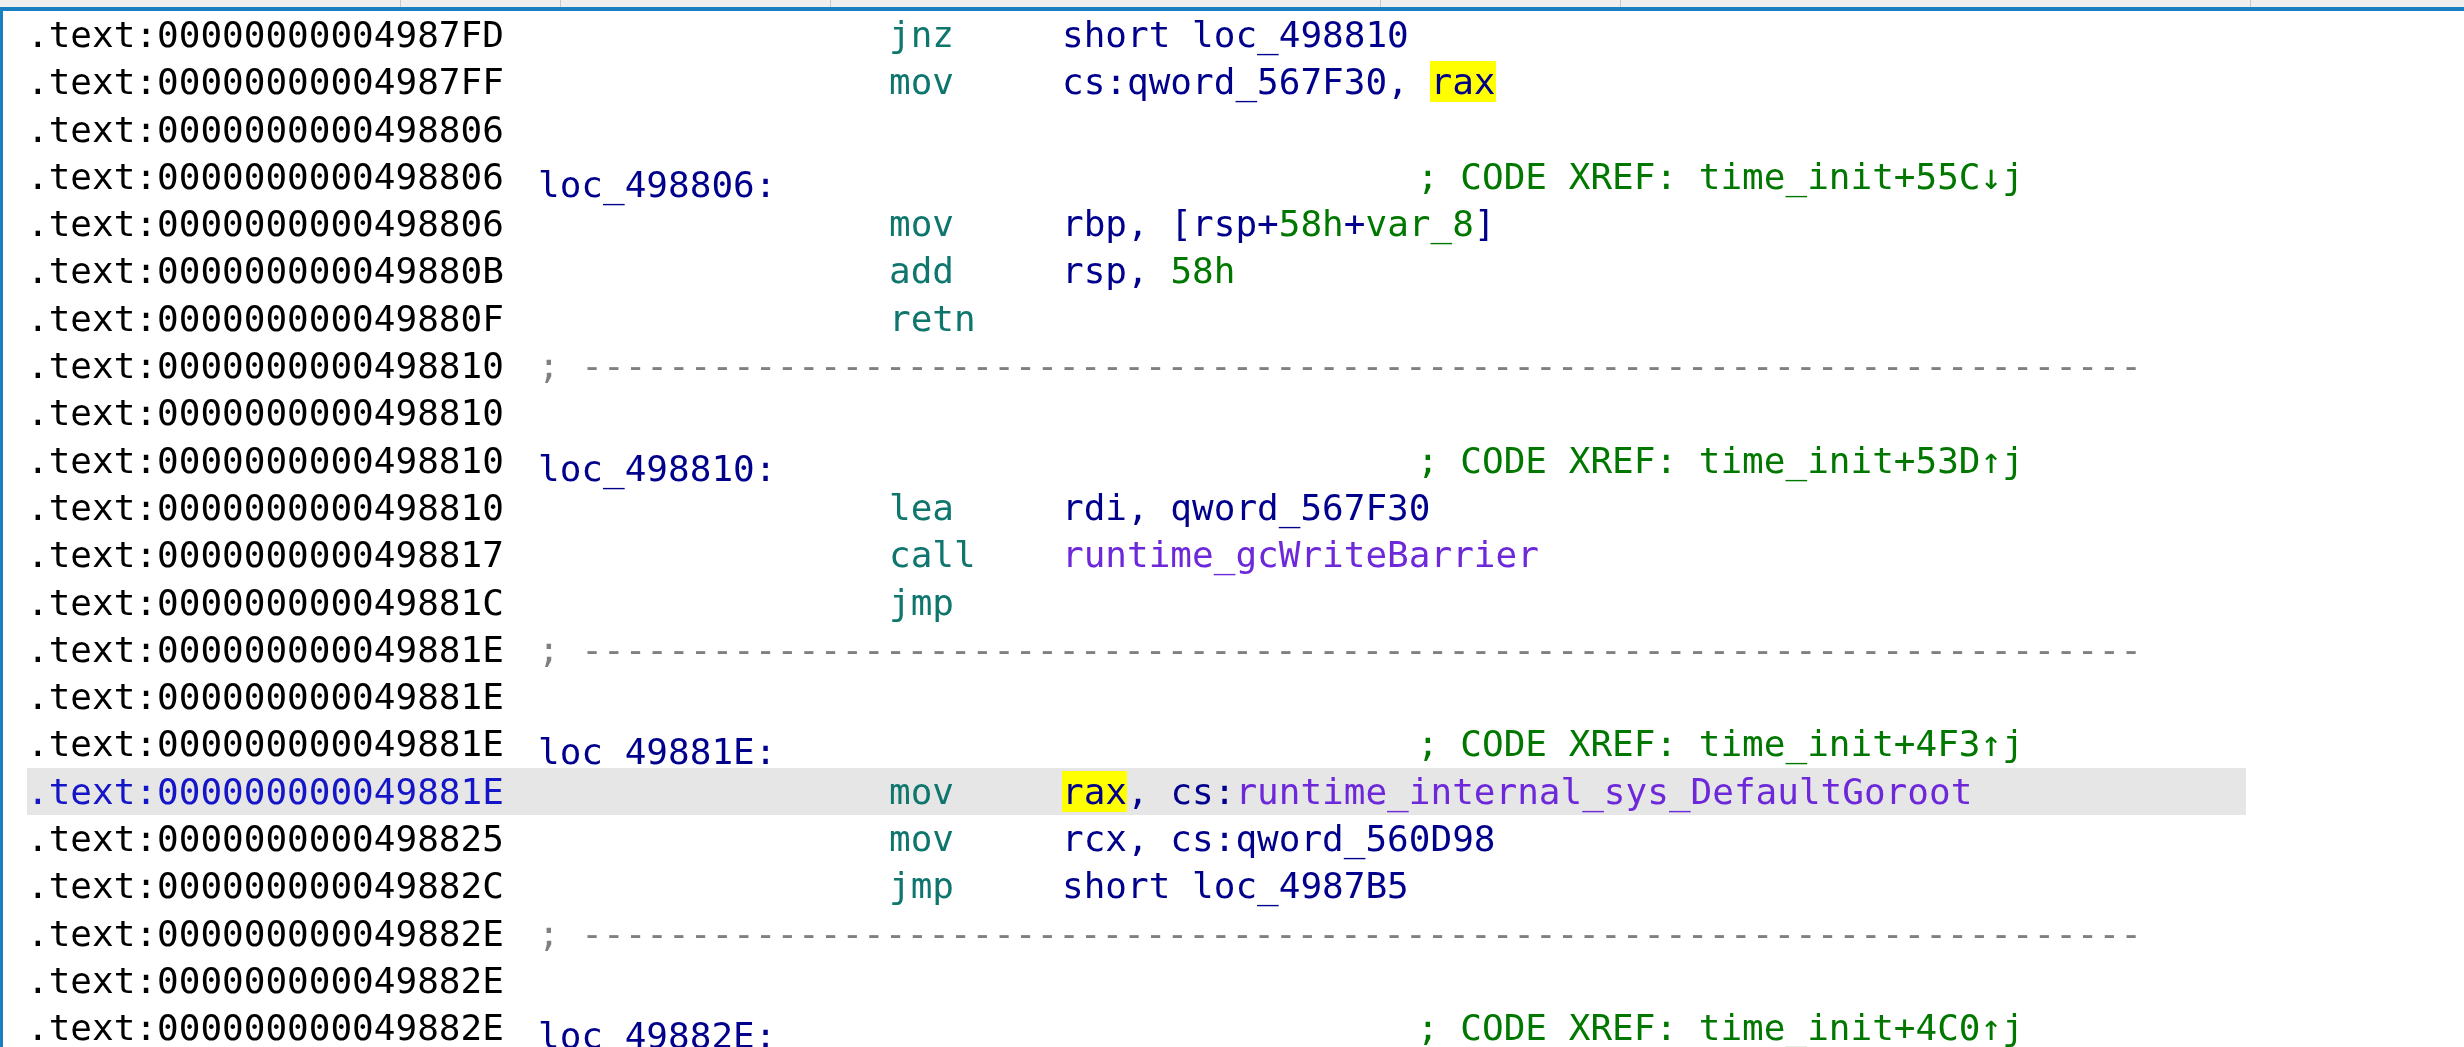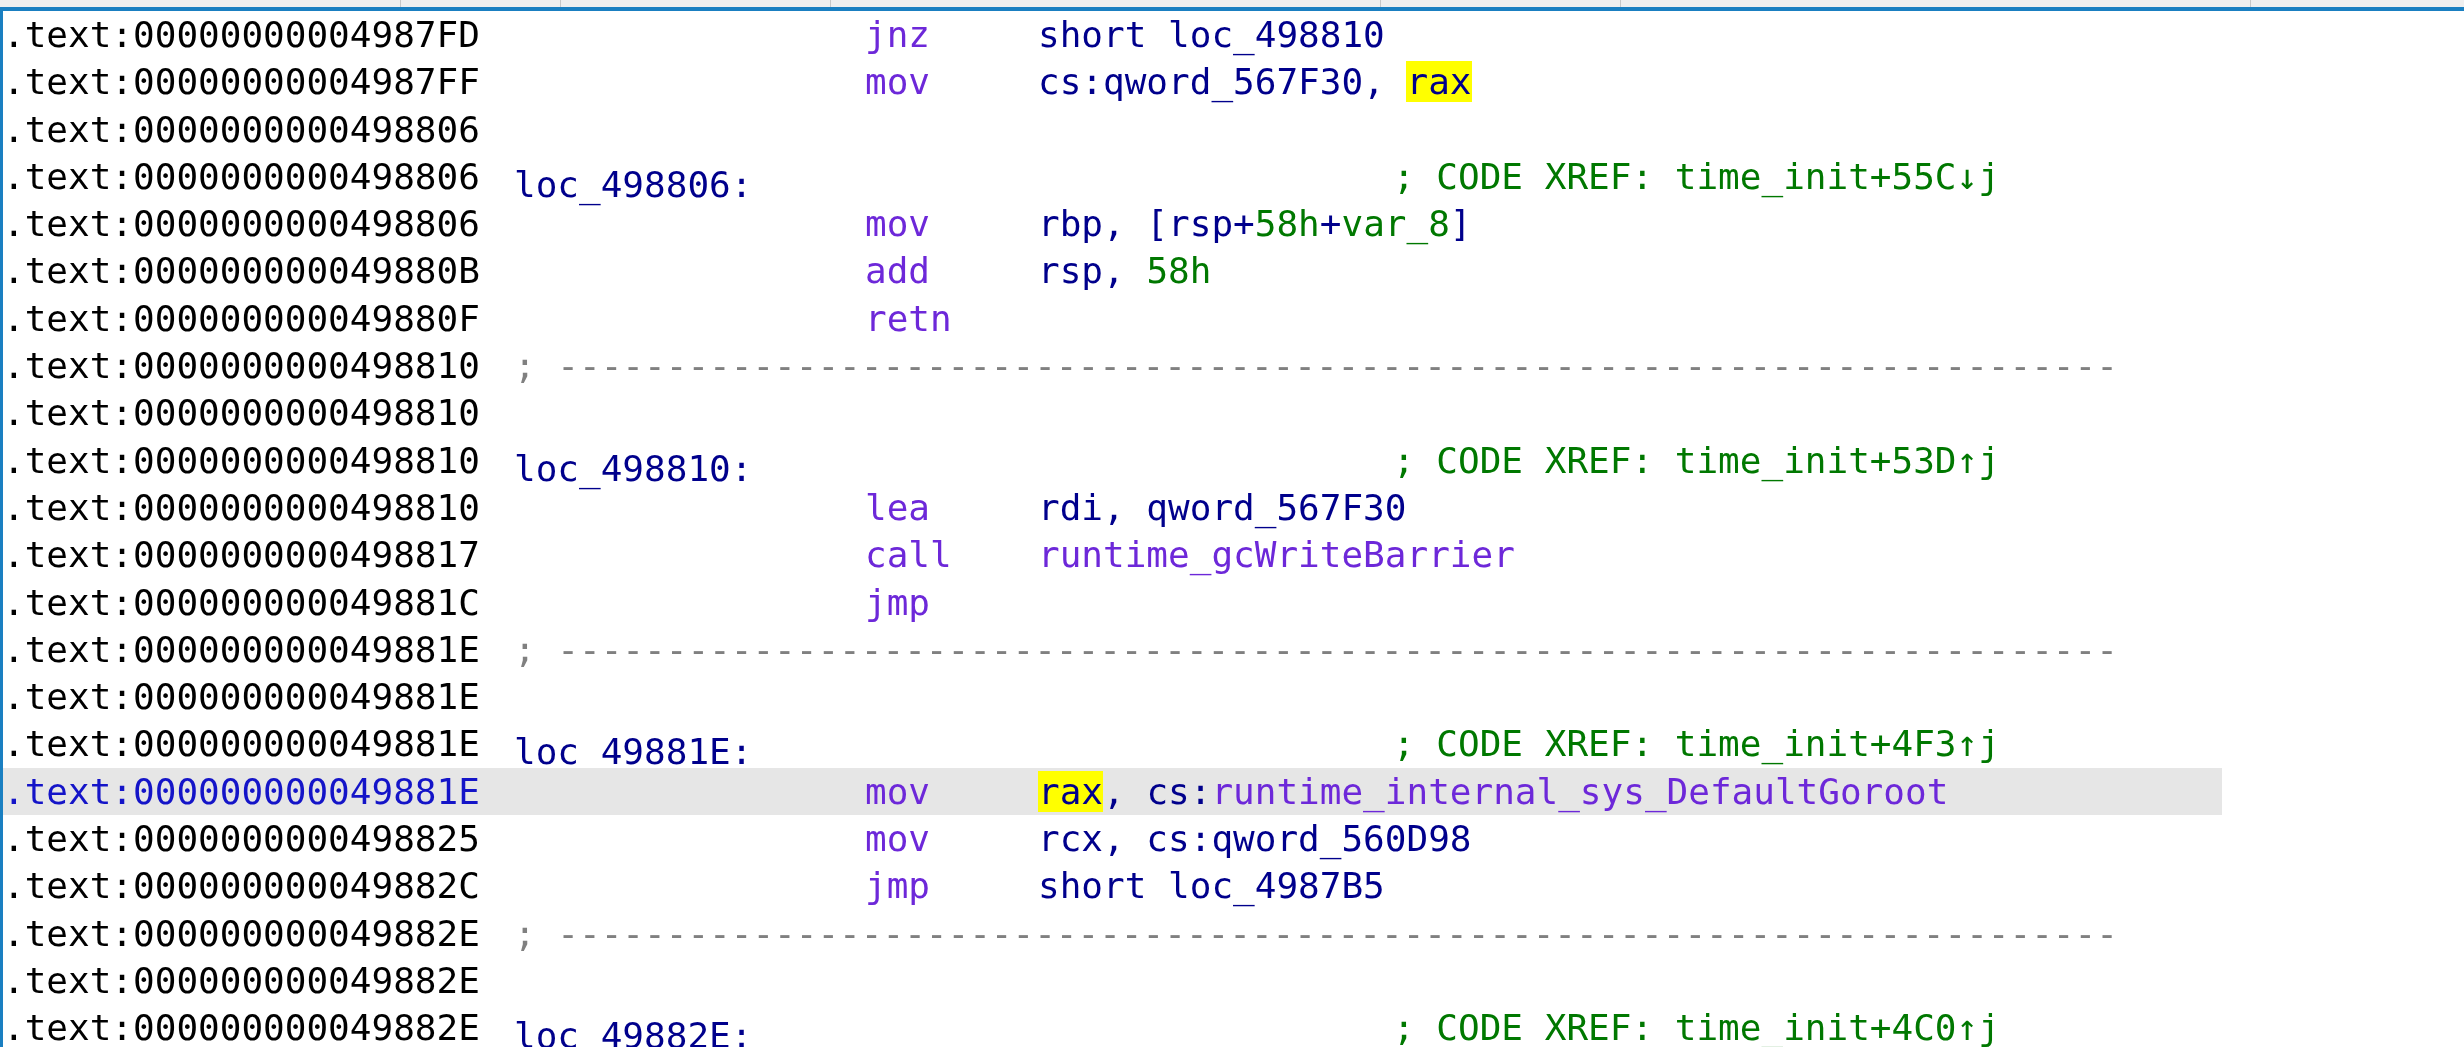--- a/index.html
+++ b/index.html
@@ -57,20 +57,21 @@
 
   
   #listing {
     position: absolute;
     top: 11px;
     left: 3px;
     width: 2219px;
     height: 1036px;
     background: #ffffff;
     overflow: hidden;
+    padding-left: 24px;
   }
 
   .code-line {
     position: relative;
     height: 47.3px;
     line-height: 47.3px;
     white-space: pre;
     font-size: 36px;
     letter-spacing: 0px;
     color: #000000;
@@ -91,21 +92,21 @@
     position: absolute;
     left: 511px;
     top: 8px;
     color: #00008c;
   }
 
   .mnem {
     position: absolute;
     left: 862px;
     top: 0;
-    color: #6d28d9;
+    color: #0f766e;
   }
 
   .ops {
     position: absolute;
     left: 1035px;
     top: 0;
     color: #00008c;
   }
 
   .xref {

